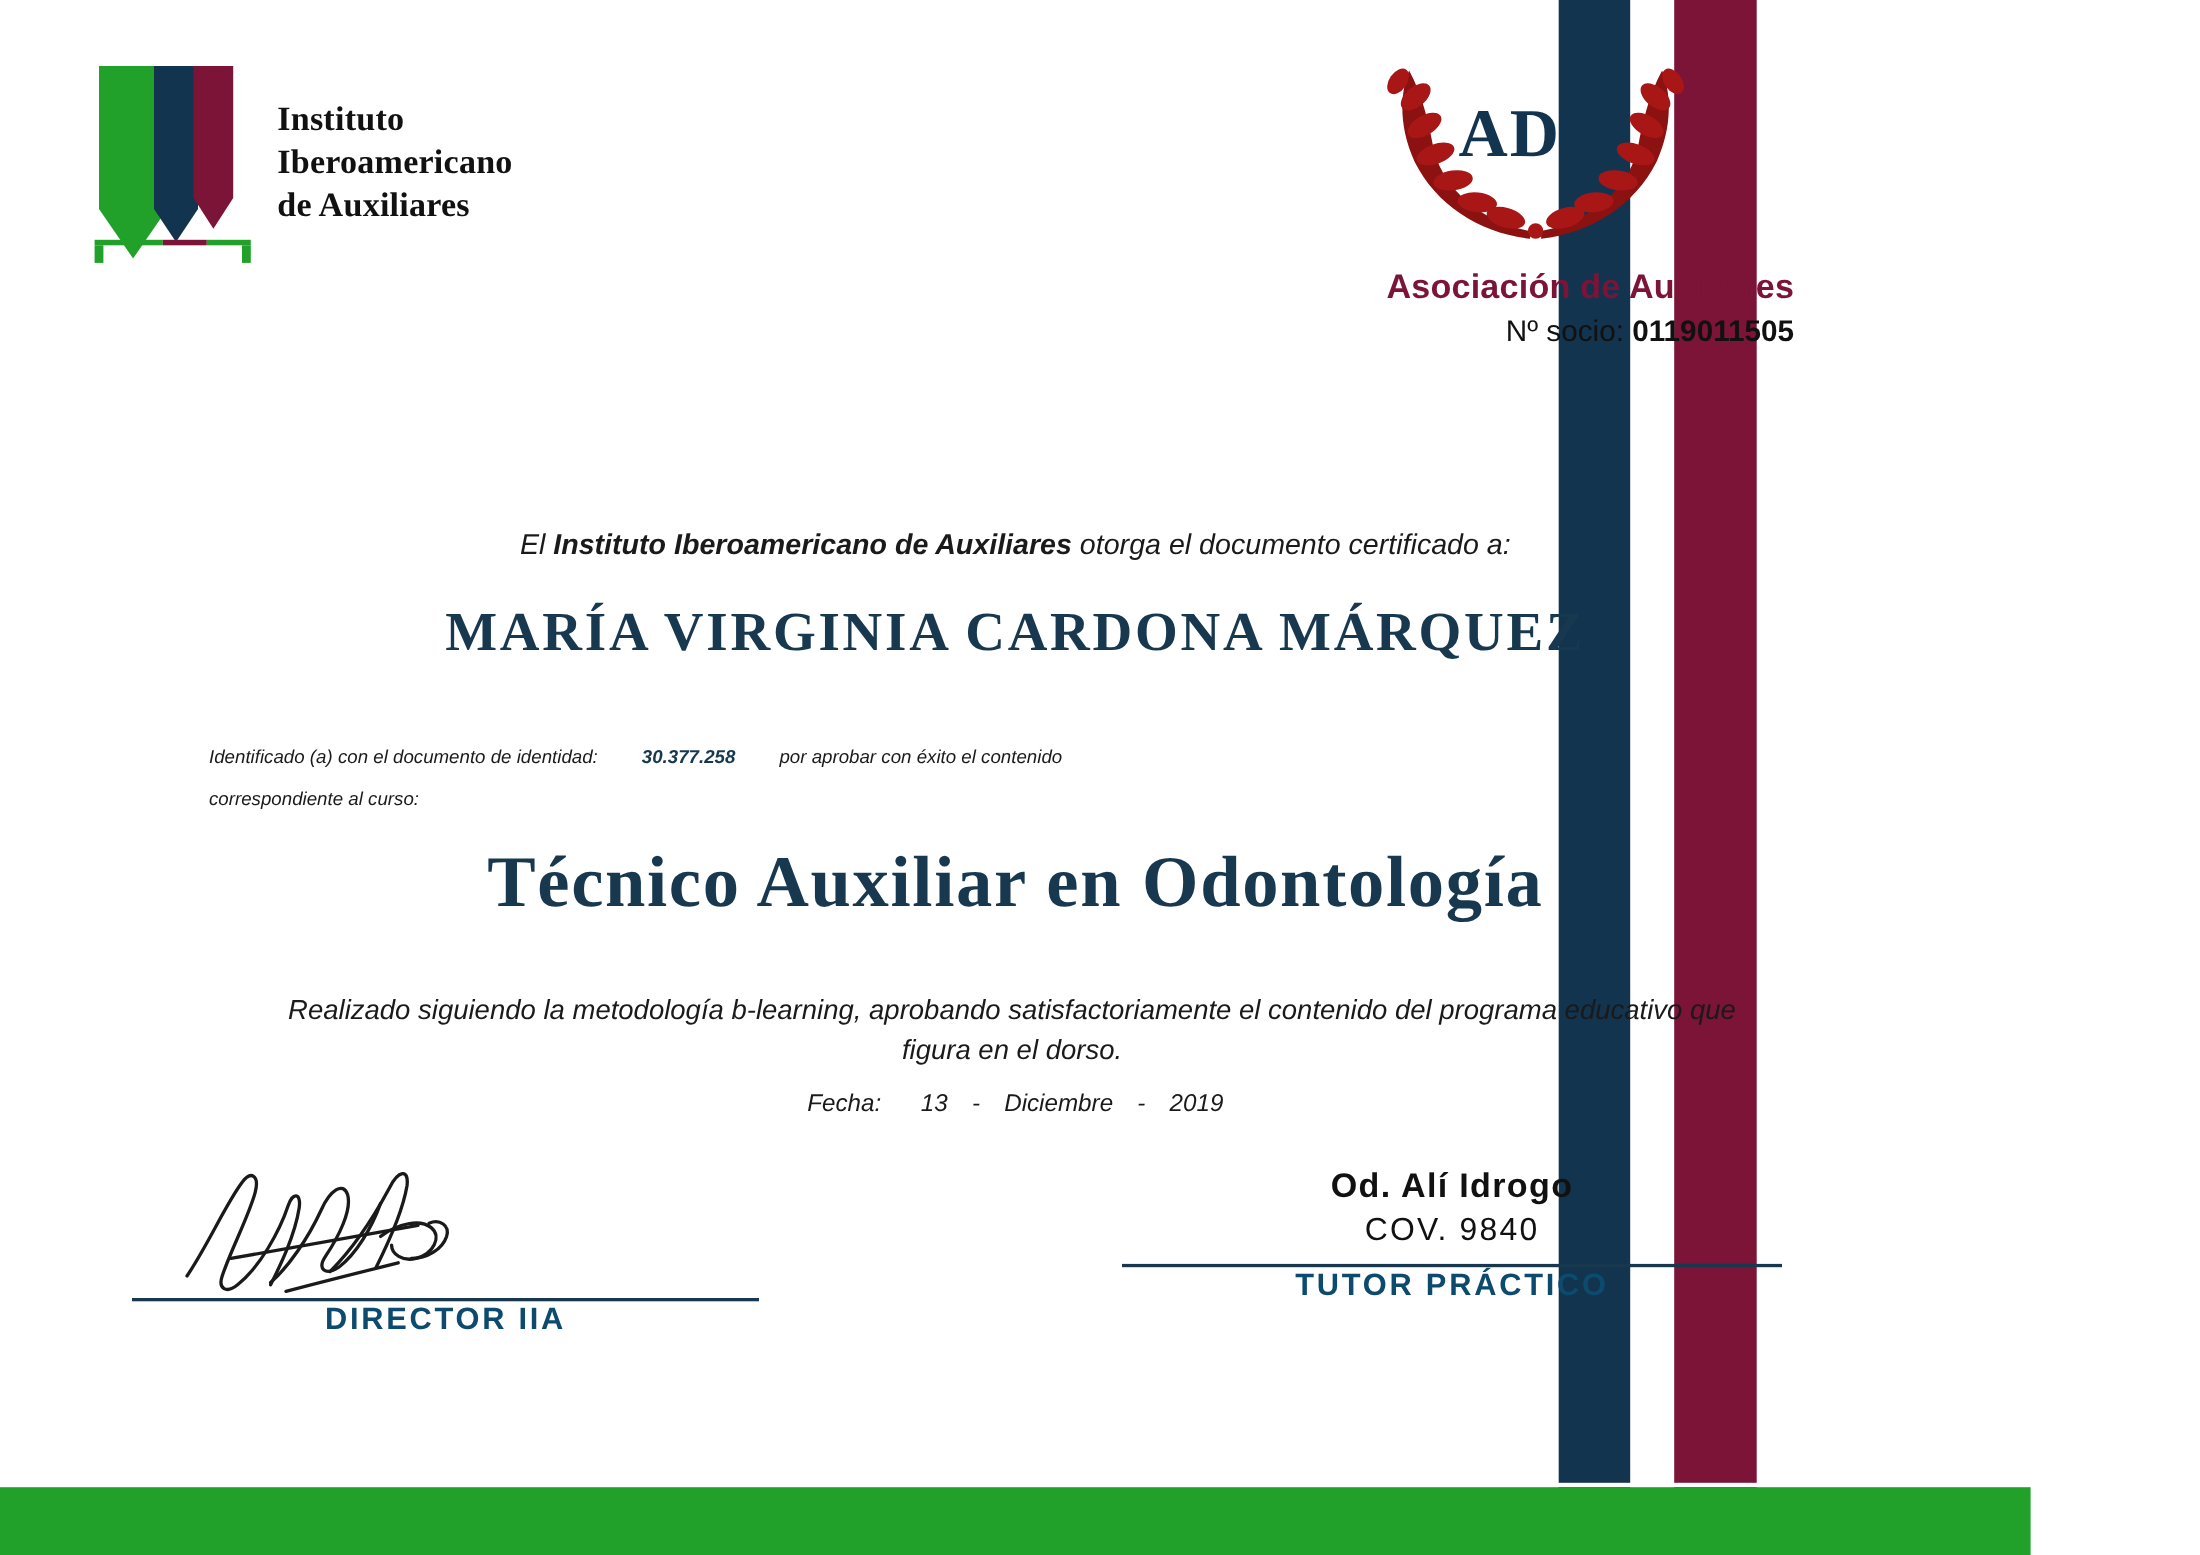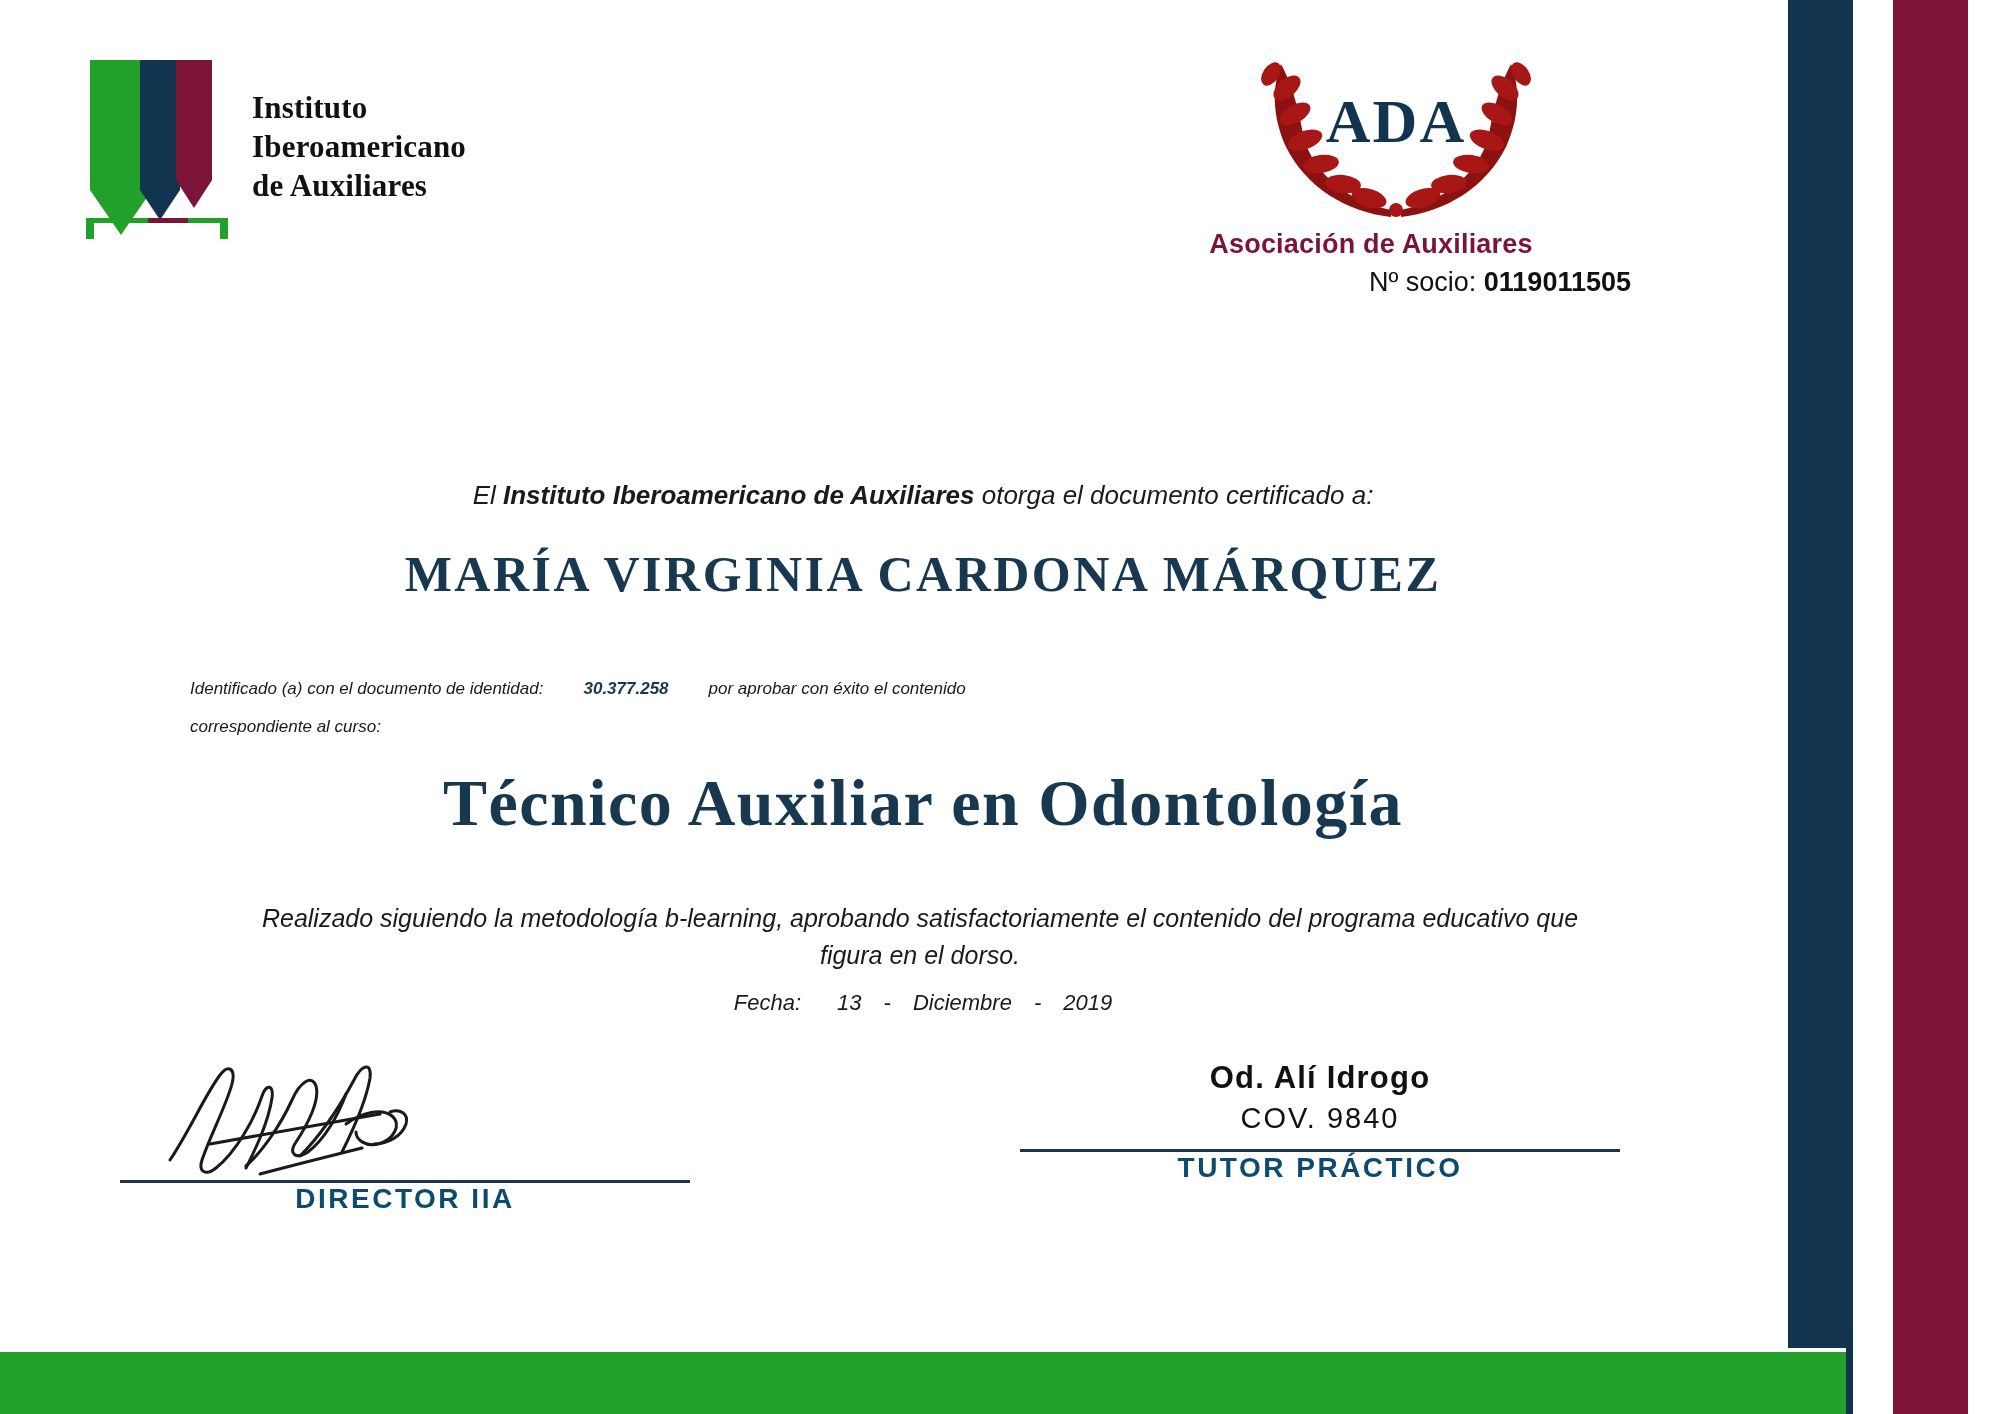--- a/index.html
+++ b/index.html
@@ -8,21 +8,21 @@
     background: #ffffff;
   }
   body {
     width: 2000px;
     height: 1414px;
     font-family: "Liberation Sans", sans-serif;
     overflow: hidden;
   }
   .page {
     position: relative;
-    width: 1968px;
+    width: 1597px;
     height: 1414px;
     background: #ffffff;
     box-sizing: border-box;
   }
 
   
   .band-navy {
     position: absolute;
     top: 0;
     right: 115px;
@@ -115,25 +115,24 @@
     width: 100%;
   }
   .assoc-wreath svg {
     position: absolute;
     right: 90px;
     top: 0;
   }
   .assoc-name {
     font-family: "Liberation Sans", sans-serif;
     font-weight: bold;
-    font-size: 27px;
+    font-size: 31px;
     color: #7b1436;
     letter-spacing: 0.2px;
-    margin-top: 2px;
-    text-align: center;
+    margin-top: 16px;
   }
   .assoc-socio {
     font-family: "Liberation Sans", sans-serif;
     font-size: 27px;
     color: #111111;
     margin-top: 7px;
   }
   .assoc-socio b {
     font-weight: bold;
   }

